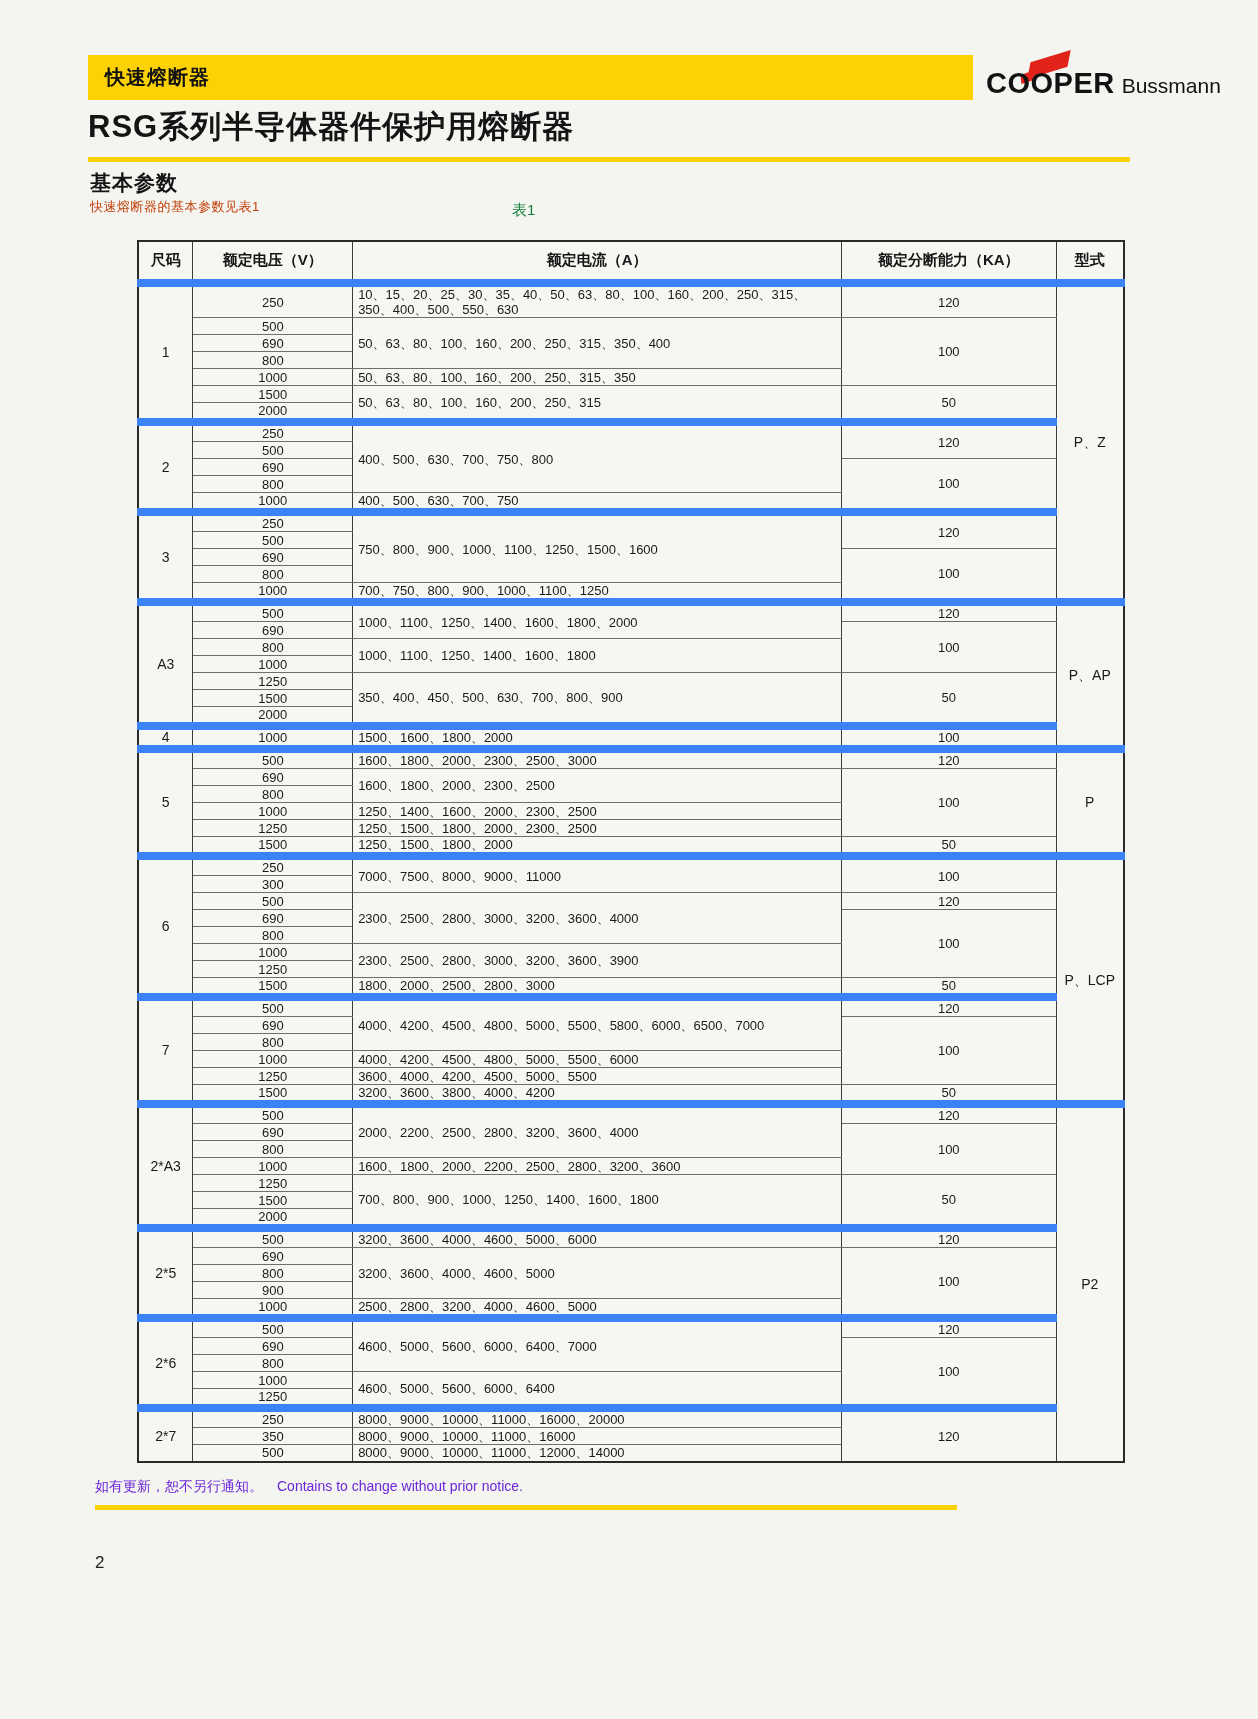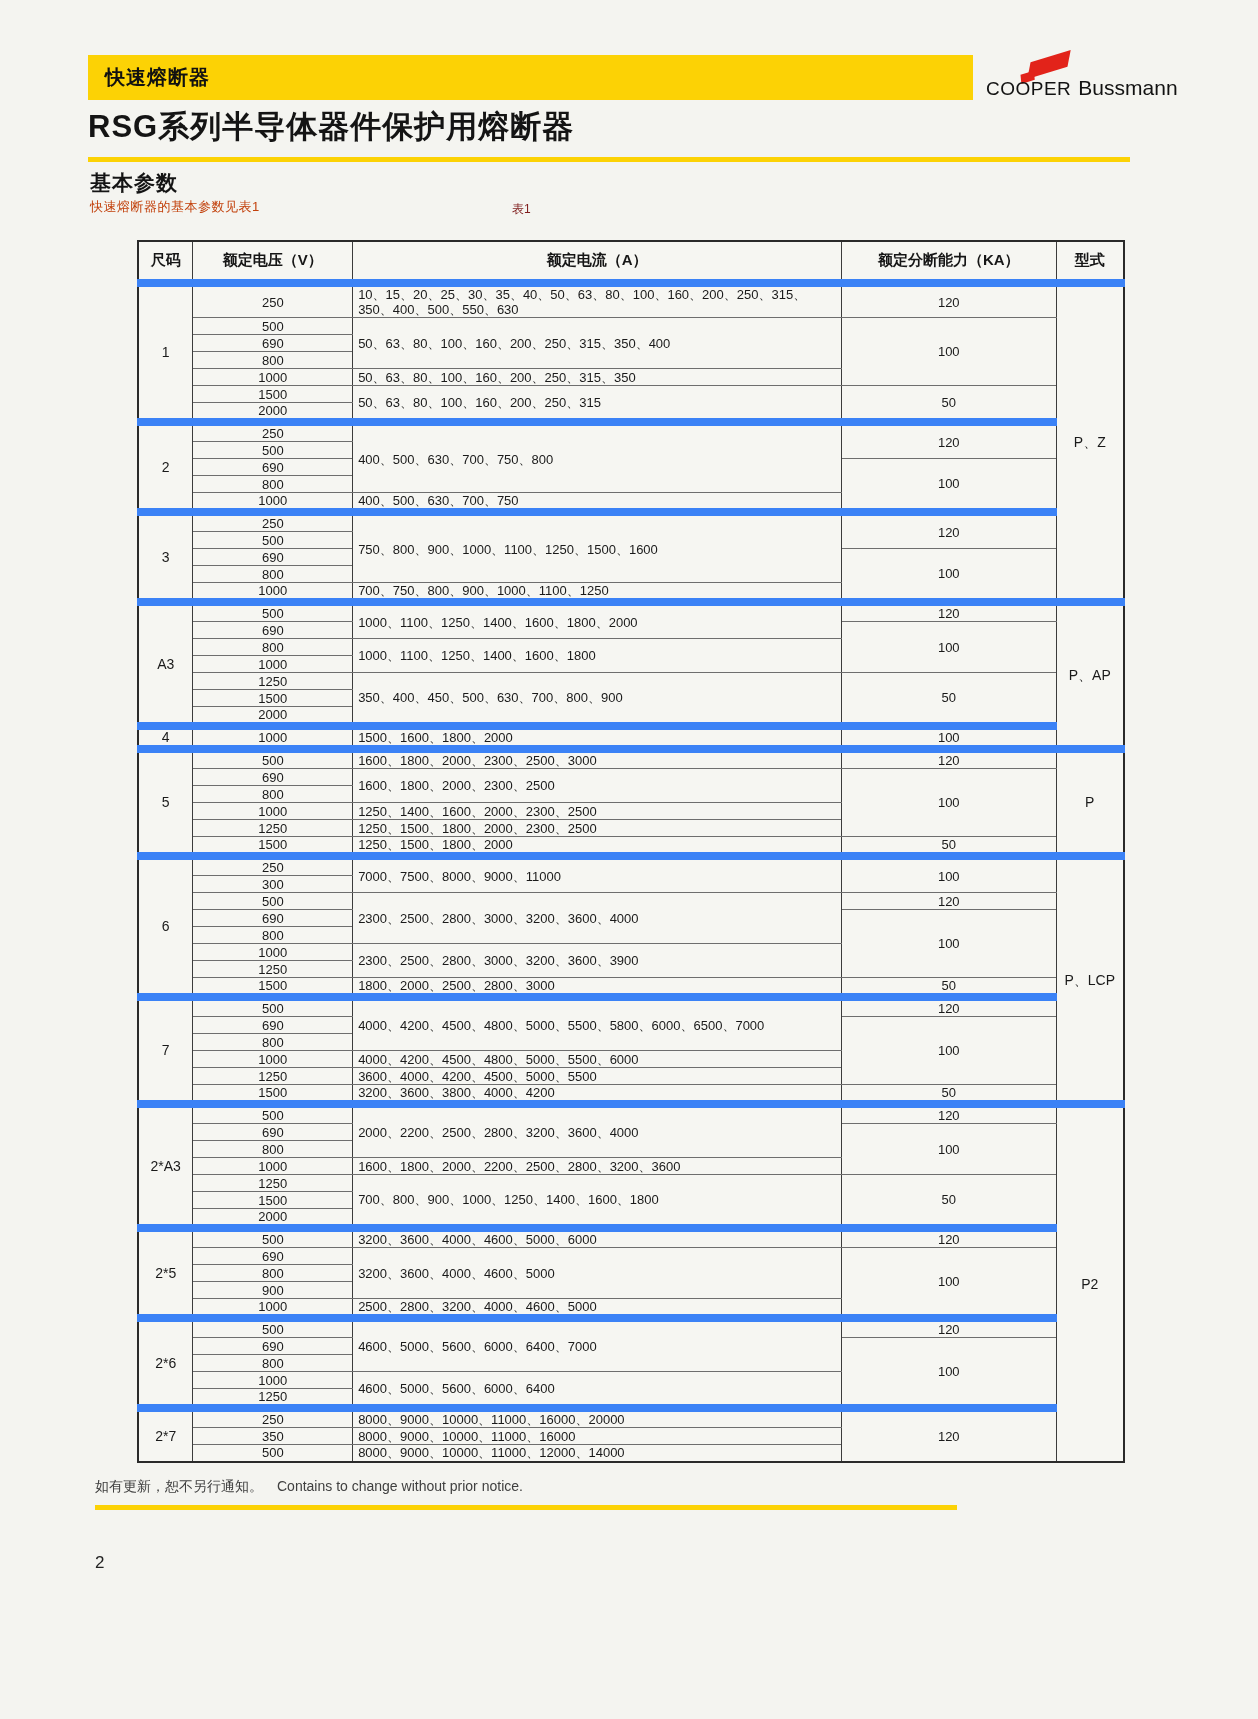--- a/index.html
+++ b/index.html
@@ -32,42 +32,42 @@
     width:42px; height:15px;
     background:#e2231a;
     transform:rotate(-17deg) skewX(-28deg);
   }
   .logo-flag::after{
     content:""; position:absolute; left:-7px; top:9px;
     width:14px; height:9px; background:#e2231a;
     transform:skewX(18deg);
   }
   .logo-text { position:absolute; left:0; bottom:2px; white-space:nowrap; }
-  .logo-cooper { font-size:19px; font-weight:400; letter-spacing:0.5px; color:#121212; }
+  .logo-cooper { font-size:29px; font-weight:700; letter-spacing:0.5px; color:#121212; }
   .logo-bussmann { font-size:21px; font-weight:500; color:#121212; margin-left:7px; }
   
   .page-title {
     position:absolute; left:88px; top:106px;
     font-size:31px; font-weight:bold; color:#141414; letter-spacing:1px;
   }
   .rule-title {
     position:absolute; left:88px; top:157px;
     width:1042px; height:5px; background:#fcd205;
   }
   .section-heading {
     position:absolute; left:90px; top:169px;
     font-size:21px; font-weight:bold; color:#141414; letter-spacing:1px;
   }
   .intro-text {
     position:absolute; left:90px; top:198px;
     font-size:13px; color:#c2410c; letter-spacing:0.5px;
   }
   .table-caption {
     position:absolute; left:512px; top:201px;
-    font-size:12px; color:#7f1d1d;
+    font-size:15px; color:#15803d;
   }
   
   .table-wrap { position:absolute; left:137px; top:240px; width:990px; }
   table {
     border-collapse:collapse; width:988px;
     background:#f6f6f2;
   }
   table, td, th { border:1px solid #6e6e6e; }
   table { border:2px solid #2a2a2a; }
   th {
@@ -81,21 +81,21 @@
     padding:0 4px; vertical-align:middle; text-align:center;
     color:#1a1a1a;
     border-left-color:#3c3c3c; border-right-color:#3c3c3c;
   }
   td.c-cur { text-align:left; padding-left:5px; }
   td.c-size, td.c-type { font-size:14px; }
   tr.gb td { border-top:8px solid #3b82f6; }
   
   .footer-note {
     position:absolute; left:95px; top:1478px;
-    font-size:14px; color:#404040;
+    font-size:14px; color:#6d28d9;
   }
   .footer-note .en { margin-left:14px; }
   .rule-footer {
     position:absolute; left:95px; top:1505px;
     width:862px; height:5px; background:#fcd205;
   }
   .footer-links {
     position:absolute; right:98px; top:1515px;
     text-align:right; font-size:13px; color:#2a2a2a; line-height:20px;
   }

